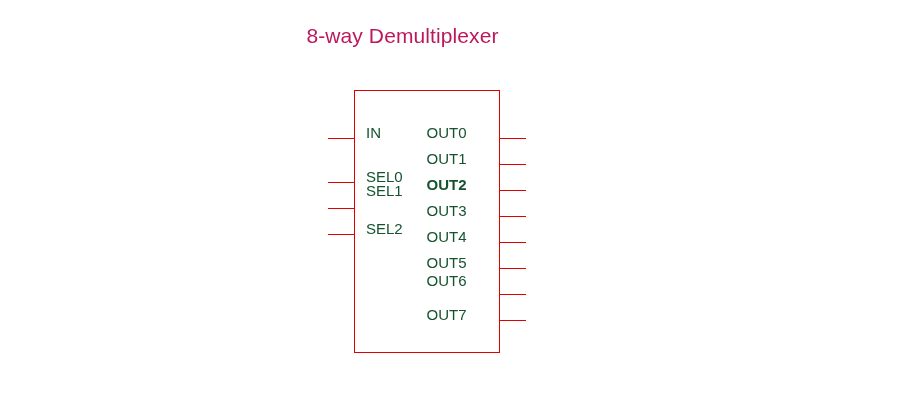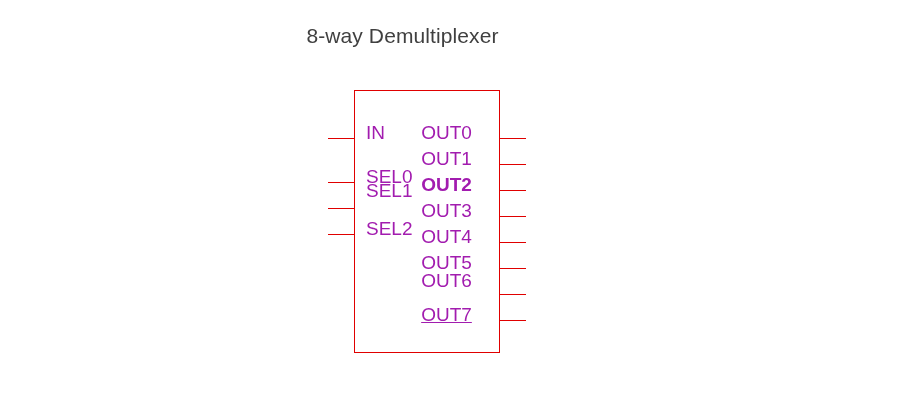--- a/index.html
+++ b/index.html
@@ -15,21 +15,21 @@
     overflow: hidden;
     font-family: "Liberation Sans", sans-serif;
   }
   #title {
     position: absolute;
     left: 0;
     top: 24px;
     width: 805px;
     text-align: center;
     font-size: 21px;
-    color: #404040;
+    color: #be185d;
     letter-spacing: 0.1px;
     white-space: nowrap;
   }
   
   #symbol-box {
     position: absolute;
     left: 354px;
     top: 90px;
     width: 146px;
     height: 263px;
@@ -45,22 +45,22 @@
   .pin-left {
     left: 328px;
     width: 27px;
   }
   .pin-right {
     left: 499px;
     width: 27px;
   }
   .pin-label {
     position: absolute;
-    font-size: 19px;
-    color: #a21caf;
+    font-size: 15px;
+    color: #14532d;
     white-space: nowrap;
     line-height: 15px;
   }
   .label-left {
     left: 366px;
     text-align: left;
   }
   .label-right {
     left: 400px;
     width: 93px;
@@ -95,14 +95,14 @@
     <div class="pin-label label-right" style="top: 177px; font-weight: bold;">OUT2</div>
     <div class="pin pin-right" style="top: 216px;"></div>
     <div class="pin-label label-right" style="top: 203px;">OUT3</div>
     <div class="pin pin-right" style="top: 242px;"></div>
     <div class="pin-label label-right" style="top: 229px;">OUT4</div>
     <div class="pin pin-right" style="top: 268px;"></div>
     <div class="pin-label label-right" style="top: 255px;">OUT5</div>
     <div class="pin pin-right" style="top: 294px;"></div>
     <div class="pin-label label-right" style="top: 273px;">OUT6</div>
     <div class="pin pin-right" style="top: 320px;"></div>
-    <div class="pin-label label-right" style="top: 307px; text-decoration: underline;">OUT7</div>
+    <div class="pin-label label-right" style="top: 307px;">OUT7</div>
   </div>
 
 </body></html>

